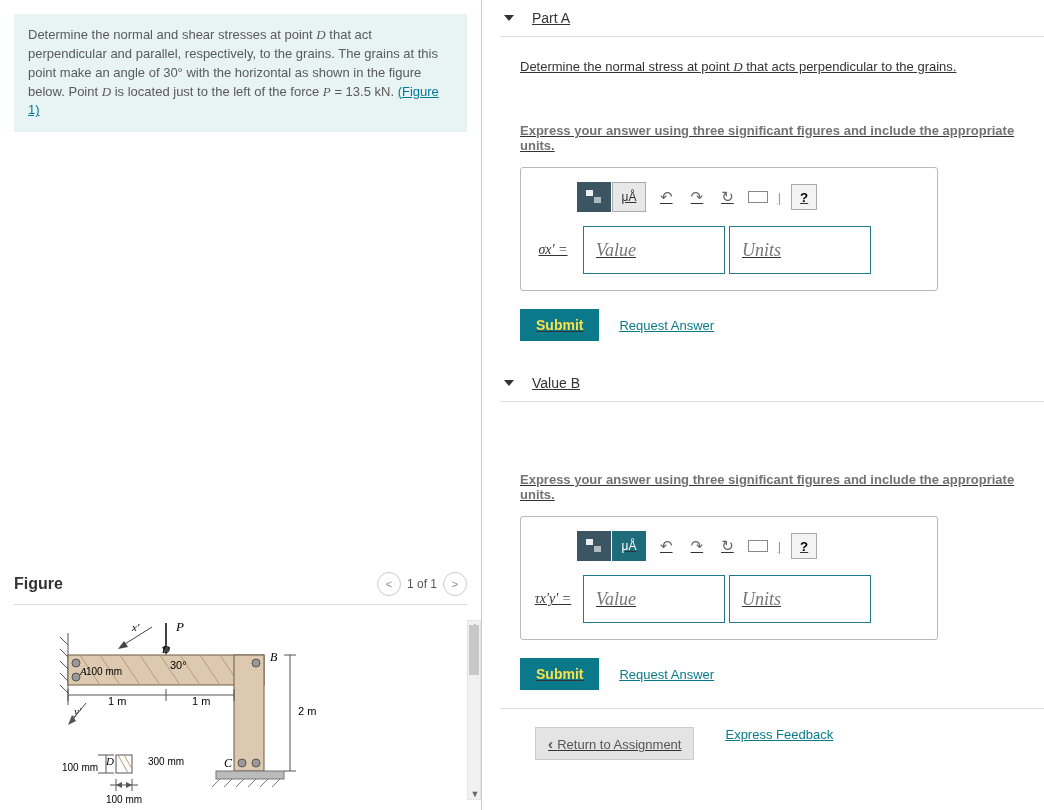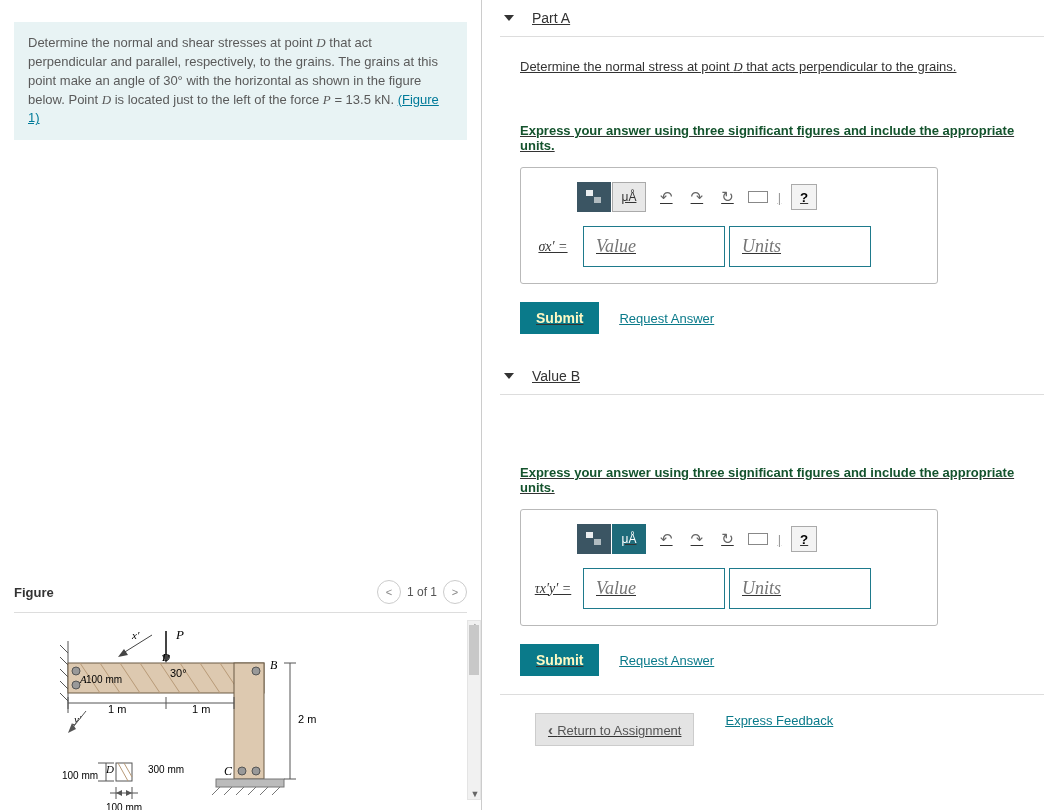--- a/index.html
+++ b/index.html
@@ -1,53 +1,53 @@
 <!DOCTYPE html>
 <html><head>
 <meta charset="utf-8">
 <style>
   * { box-sizing: border-box; margin: 0; padding: 0; }
   body { font-family: Arial, Helvetica, sans-serif; font-size: 13px; color: #333; background:#fff; }
   .container { display: flex; width: 1044px; height: 810px; }
-  .left-col { width: 482px; padding: 22px 14px 0 14px; position: relative; border-right: 1px solid #ccc;}
+  .left-col { width: 482px; padding: 14px 14px 0 14px; position: relative; border-right: 1px solid #ccc;}
   .right-col { width: 562px; padding: 4px 0 0 18px; text-decoration: underline; }
   .problem-box { background: #e8f3f4; padding: 12px 14px; color: #5a5a5a; line-height: 1.45; }
   .ital { font-style: italic; font-family: 'Times New Roman', serif;}
   a.link { color: #007a99; text-decoration: underline; }
   .figure-section { margin-top: 440px; }
   .figure-header { display:flex; align-items:center; justify-content:space-between; padding-bottom:8px; border-bottom:1px solid #ddd; margin-bottom:6px;}
-  .figure-title { font-size: 13px; font-weight: bold; color:#333;}
+  .figure-title { font-size: 16px; font-weight: bold; color:#333;}
   .nav-btn { width:24px; height:24px; border:1px solid #ccc; border-radius:50%; background:#fff; display:inline-flex; align-items:center; justify-content:center; color:#888; font-size:11px;}
   .fig-count { font-size:12px; color:#555; margin: 0 6px;}
   .figure-body { padding:8px 6px; }
   .scrollbar-v { position:absolute; right:0; top:620px; width:14px; height:180px; background:#f1f1f1; border:1px solid #e4e4e4;}
   .scroll-thumb { position:absolute; top:4px; left:1px; width:10px; height:50px; background:#c8c8c8;}
   .scroll-arrow { position:absolute; left:2px; width:10px; height:10px; font-size:9px; color:#666; text-align:center;}
   .part { margin-bottom: 28px; }
   .part-header { display:flex; align-items:center; padding:6px 0 10px 0; border-bottom:1px solid #ddd;}
   .caret { width:0; height:0; border-left:5px solid transparent; border-right:5px solid transparent; border-top:6px solid #333; margin-right:18px; margin-left:4px;}
   .part-label { font-weight:400; font-size:14px; color:#333;}
   .part-body { padding: 22px 0 0 20px; }
   .instr { font-size:13px; color:#333; margin-bottom:6px;}
-  .instr-bold { font-weight:bold; color:#14532d; font-size:13px; margin-bottom:14px;margin-top:48px;}
+  .instr-bold { font-weight:bold; color:#737373; font-size:13px; margin-bottom:14px;margin-top:48px;}
   .answer-box { border:1px solid #b9b9b9; border-radius:3px; padding: 14px 17px 16px 12px; width: 418px;}
   .toolbar { display:flex; gap:10px; align-items:center; margin-bottom:14px; padding-left:44px;}
   .tool-btn { width:34px; height:30px; border:1px solid #aaa; background:#e8e8e8; display:inline-flex; align-items:center; justify-content:center; font-size:12px; color:#333;}
   .tool-btn.primary { background:#3b5563; color:#fff; border-color:#3b5563;}
   .tool-btn.highlight { background:#1e6b7a; color:#fff; border-color:#1e6b7a;}
   .tool-icon-arrow { font-size:15px; color:#666; padding:0 4px;}
   .sep { color:#999; }
   .help { width:26px; height:26px; border:1px solid #aaa; background:#f3f3f3; display:inline-flex; align-items:center; justify-content:center; font-weight:bold;}
   .input-row { display:flex; align-items:center; gap:4px; }
   .eq-label { font-family:'Times New Roman', serif; font-style:italic; font-size:14px; width:40px; text-align:center; margin-right:6px;}
-  .value-input, .units-input { height:41px; border:1px solid #1e7a8c; font-family:'Times New Roman', serif; font-style:italic; font-size:18px; color:#999; padding:0 12px; background:#fff;}
+  .value-input, .units-input { height:48px; border:1px solid #1e7a8c; font-family:'Times New Roman', serif; font-style:italic; font-size:18px; color:#999; padding:0 12px; background:#fff;}
   .value-input { width:142px;}
   .units-input { width:142px;}
   .submit-row { margin-top:18px; display:flex; align-items:center; gap:20px;}
-  .submit-btn { background:#0a7a8a; color:#fef9c3; border:none; padding:8px 16px; font-size:14px; font-weight:bold;}
+  .submit-btn { background:#0a7a8a; color:#fde047; border:none; padding:8px 16px; font-size:14px; font-weight:bold;}
   .req-link { color:#0a7a8a; text-decoration:underline; font-size:13px;}
   .return-row { display:flex; align-items:flex-start; gap:31px; margin-top:4px;margin-left:35px;}
   .return-btn { background:#e4e4e4; border:1px solid #ccc; color:#555; padding:7px 12px; font-size:13px;}
   .return-btn::before { content:"‹ "; font-weight:bold; font-size:15px;}
   .feedback-link { color:#0a7a8a; text-decoration:underline; font-size:13px;}
   .keyboard-icon { width:20px; height:12px; border:1px solid #888; display:inline-block; position:relative;}
   svg { display:block; }
 </style>
 </head>
 <body>

